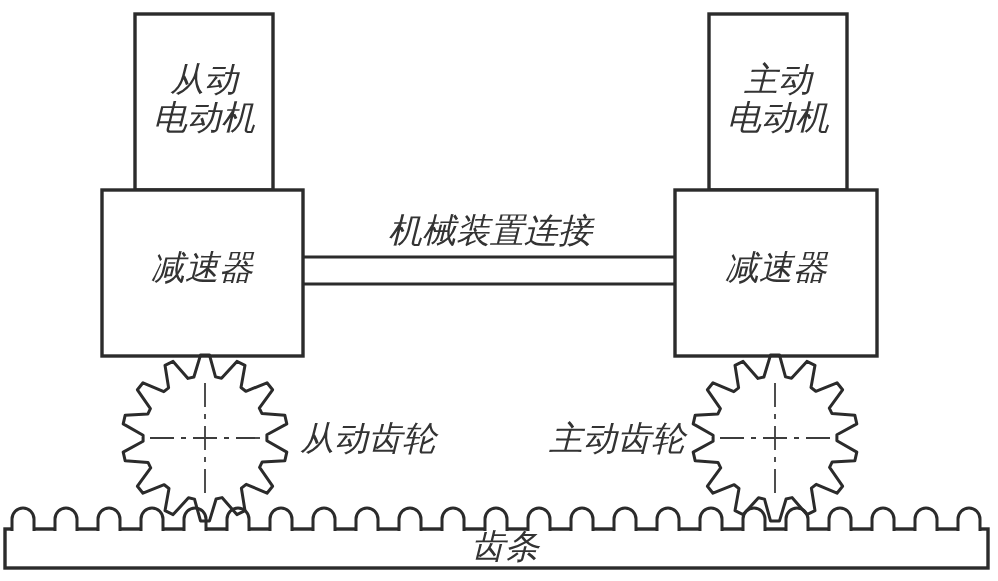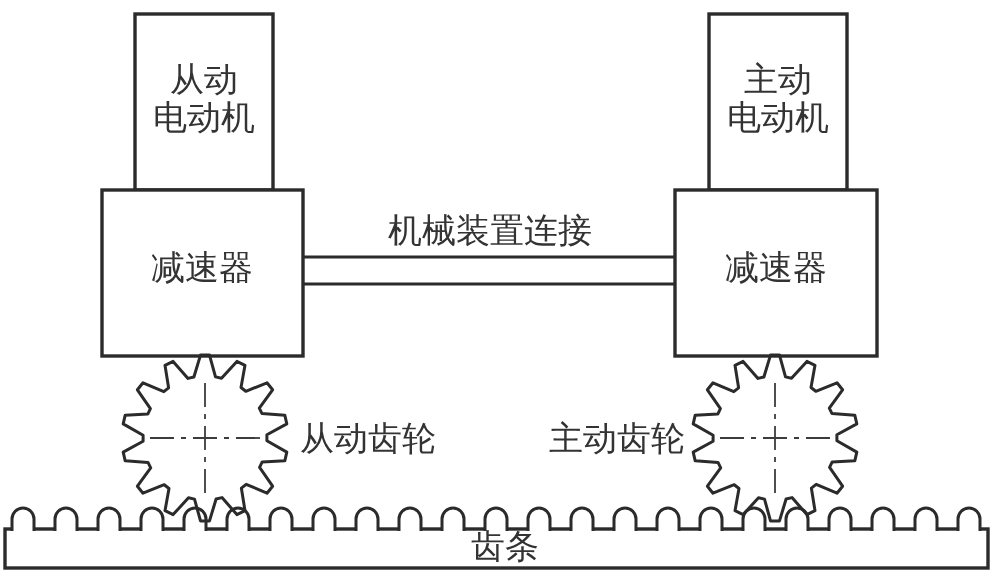--- a/index.html
+++ b/index.html
@@ -6,20 +6,21 @@
     --stroke:#2b2b2b;
     --text:#333333;
     --bg:#ffffff;
   }
   html,body{margin:0;padding:0;background:var(--bg);}
   .stage{
     position:relative;
     width:998px;height:581px;
     background:var(--bg);
     overflow:hidden;
+    font-style:italic;
   }
   svg{display:block;}
   .box{fill:var(--bg);stroke:var(--stroke);stroke-width:3.4;}
   .shaft{stroke:var(--stroke);stroke-width:3.2;fill:none;}
   .tooth{fill:var(--bg);stroke:var(--stroke);stroke-width:3;stroke-linejoin:round;}
   .gear{fill:none;stroke:var(--stroke);stroke-width:3;stroke-linejoin:round;stroke-linecap:round;}
   .cl{stroke:#3c3c3c;stroke-width:1.8;stroke-dasharray:24 7 5 7;fill:none;}
   .lbl{
     font-family:"Liberation Serif","DejaVu Serif",serif;
     font-size:34px;

